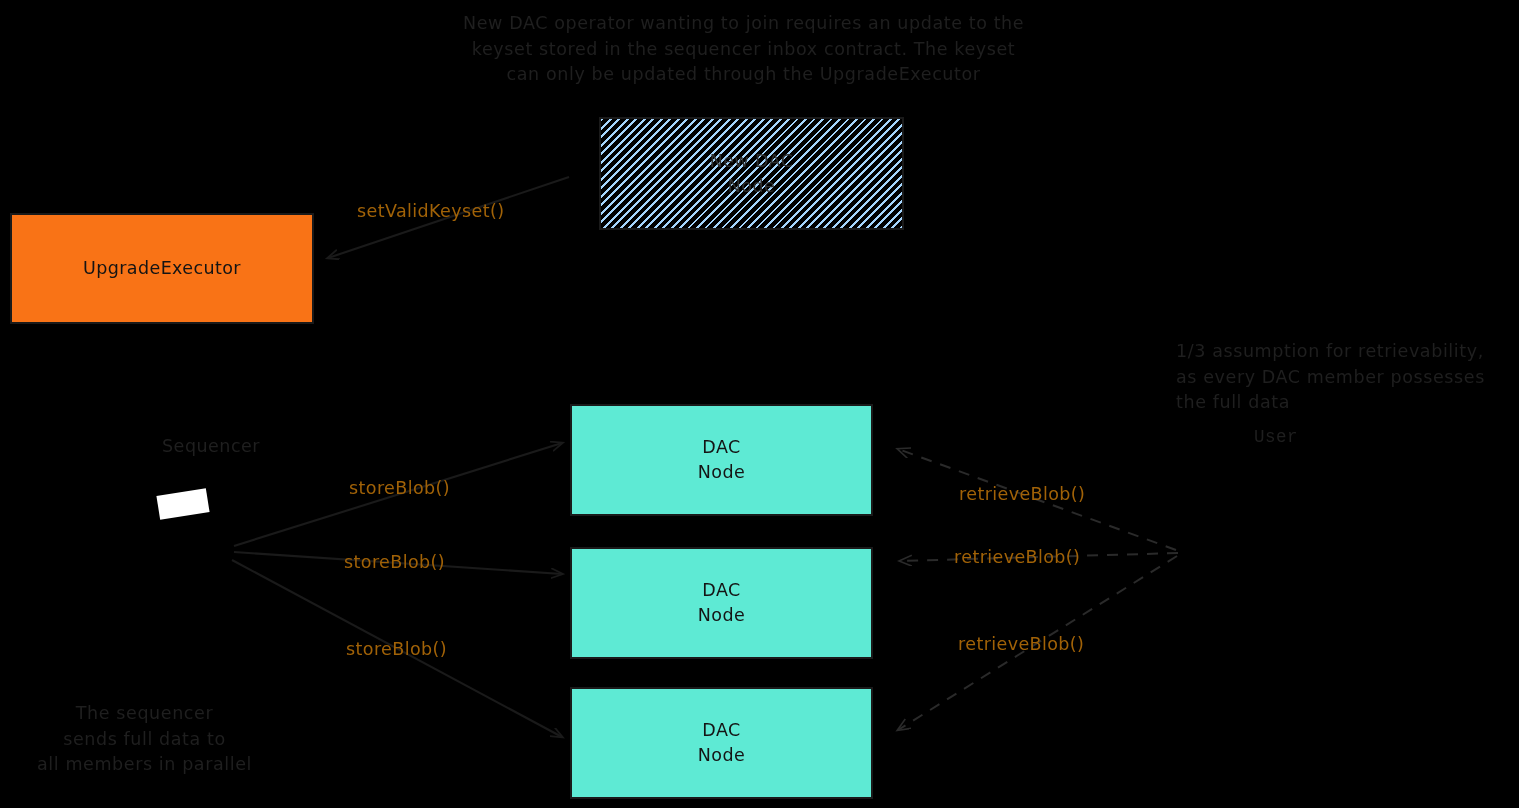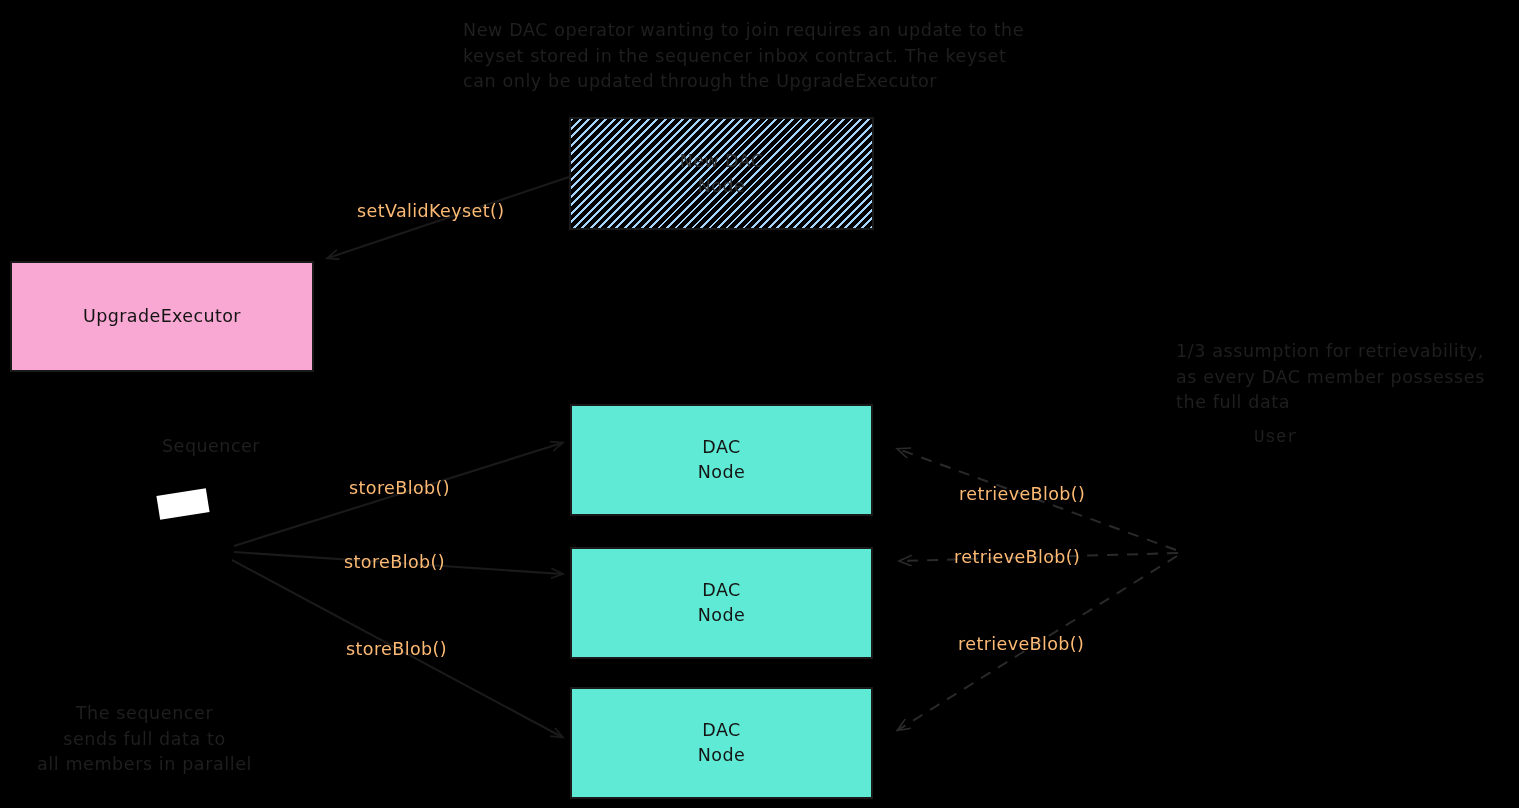--- a/index.html
+++ b/index.html
@@ -27,42 +27,42 @@
     position: absolute;
     color: #1f1f1f;
     font-size: 17.5px;
     line-height: 25.5px;
     letter-spacing: 0.6px;
     white-space: pre;
     font-family: "DejaVu Sans", sans-serif;
   }
   .edge-label {
     position: absolute;
-    color: #fdba74;
+    color: #a16207;
     font-size: 17.5px;
     letter-spacing: 0.4px;
     white-space: nowrap;
     font-family: "DejaVu Sans", sans-serif;
   }
   .node-box {
     position: absolute;
     box-sizing: border-box;
     border: 2px solid #1a1a1a;
     display: flex;
     align-items: center;
     justify-content: center;
     text-align: center;
     color: #141414;
     font-size: 17.5px;
     line-height: 25px;
     letter-spacing: 0.4px;
     white-space: pre-line;
     font-family: "DejaVu Sans", sans-serif;
   }
-  .pink-box { background: #f9a8d4; margin-top: 48px; }
+  .pink-box { background: #f97316; }
   .blue-box { background: #5eead4; }
   .hatch-box {
     background:
       repeating-linear-gradient(
         135deg,
         #a5d5fc 0px, #a5d5fc 2px,
         #000000 2px, #000000 6px
       );
     color: #2c2c2c;
   }
@@ -127,33 +127,33 @@
 
     <g>
       <path d="M1178,553 L900,561" fill="none" stroke="#2a2a2a" stroke-width="2" stroke-dasharray="11 9" marker-end="url(#dashArrow)"></path>
     </g>
 
     <g>
       <path d="M1177,556 L898,730" fill="none" stroke="#2a2a2a" stroke-width="2" stroke-dasharray="11 9" marker-end="url(#dashArrow)"></path>
     </g>
   </svg>
 
-  <div class="note" style="left:463px; top:18px;">New DAC operator wanting to join requires an update to the
+  <div class="note" style="left:463px; top:11px;text-align:center;">New DAC operator wanting to join requires an update to the
 keyset stored in the sequencer inbox contract. The keyset
 can only be updated through the UpgradeExecutor</div>
 
   <div class="note" style="left:1176px; top:339px;">1/3 assumption for retrievability,
 as every DAC member possesses
 the full data</div>
 
   <div class="note" style="left:37px; top:701px;text-align:center;">The sequencer
 sends full data to
 all members in parallel</div>
 
-  <div class="node-box hatch-box" style="left:569px; top:117px; width:305px; height:113px;">
+  <div class="node-box hatch-box" style="left:599px; top:117px; width:305px; height:113px;">
     <span class="hatch-label">New DAC
 Node</span>
   </div>
 
   <div class="node-box pink-box" style="left:10px; top:213px; width:304px; height:111px;">
     <span>UpgradeExecutor</span>
   </div>
 
   <div class="node-box blue-box" style="left:570px; top:404px; width:303px; height:112px;">
     <span>DAC

